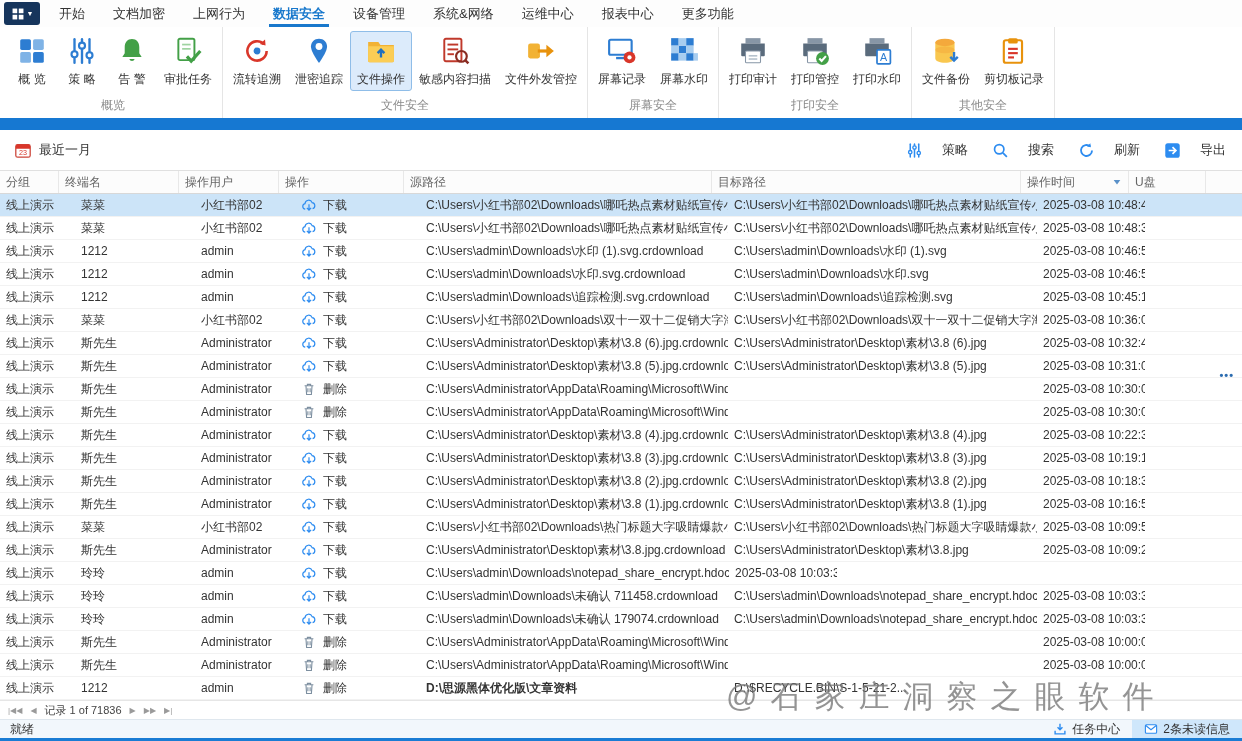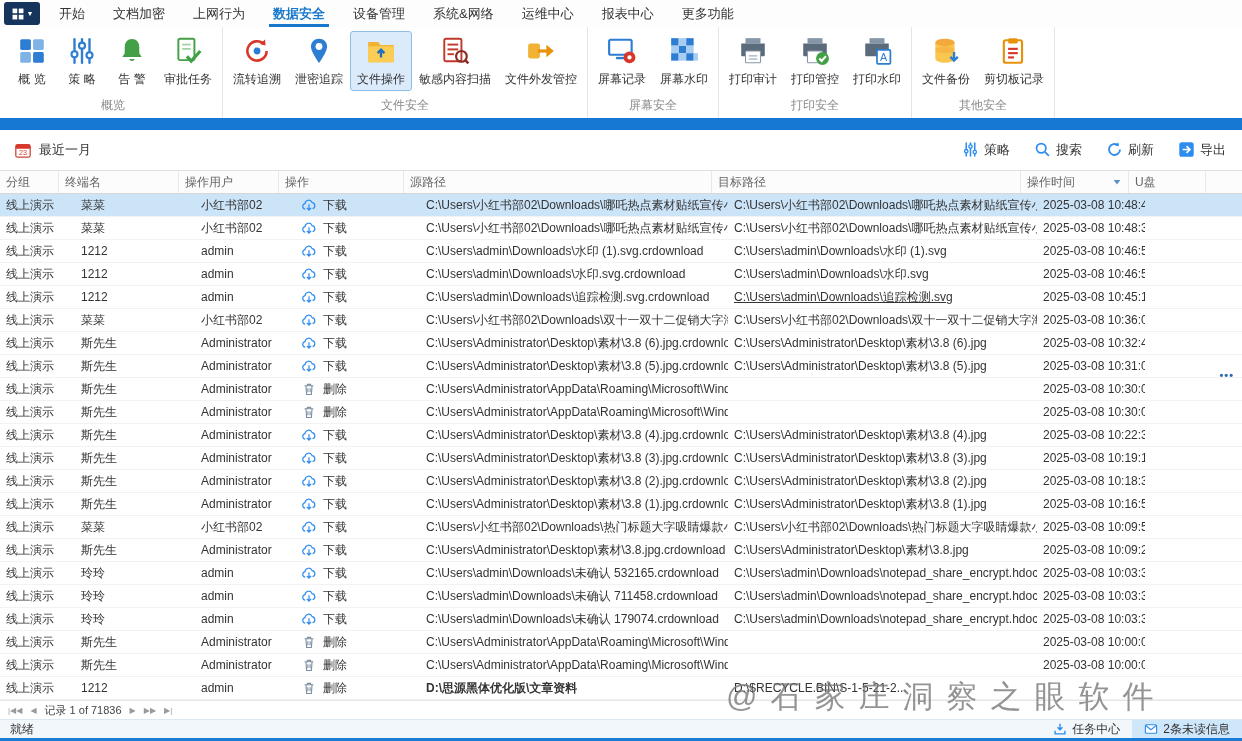--- a/index.html
+++ b/index.html
@@ -33,21 +33,21 @@
   .icn svg { display:block; width:100%; height:100%; }
 
   .blue-strip { height:12px; background:#1678d2; }
 
   
   .filterbar { height:40px; display:flex; align-items:center; justify-content:space-between;
     padding:0 16px 0 14px; background:#fff; }
   .daterange { display:flex; gap:7px; align-items:center; font-size:13px; color:#333; cursor:pointer; }
   .daterange .icn { width:18px; height:18px; }
   .factions { display:flex; gap:24px; }
-  .faction { display:flex; gap:5px; align-items:flex-start; font-size:13px; color:#333; cursor:pointer; }
+  .faction { display:flex; gap:19px; align-items:flex-end; font-size:13px; color:#333; cursor:pointer; }
   .faction .icn { width:17px; height:17px; }
 
   
   .grid { position:relative; border-top:1px solid #e0e0e0; }
   .ghead { display:flex; height:23px; background:#fcfcfc; border-bottom:1px solid #d8d8d8; }
   .gh-cell { flex:none; font-size:12px; color:#666; display:flex; align-items:center;
     justify-content:space-between; padding:0 6px; border-right:1px solid #e8e8e8; overflow:hidden; }
   .gh-cell .icn { width:10px; height:10px; }
   .gbody { height:506px; overflow:hidden; }
   .grow { display:flex; height:23px; border-bottom:1px solid #f2f2f2; background:#fff; }
@@ -500,21 +500,21 @@
           <div class="gcell" style="width: 125px;">
             <span class="icn">
               <svg viewBox="0 0 20 20">
                 <path d="M5.3 15.2a3.5 3.5 0 0 1-.3-6.9A4.6 4.6 0 0 1 13.9 7a3.9 3.9 0 0 1 .6 7.6" fill="none" stroke="#2d8cf0" stroke-width="1.5"></path>
                 <path d="M10 9v7.2M7.3 13.6L10 16.3l2.7-2.7" fill="none" stroke="#2d8cf0" stroke-width="1.5"></path>
               </svg>
             </span>
             <span>下载</span>
           </div>
           <div class="gcell" style="width: 308px;">C:\Users\admin\Downloads\追踪检测.svg.crdownload</div>
-          <div class="gcell" style="width: 309px; text-decoration: underline;">C:\Users\admin\Downloads\追踪检测.svg</div>
+          <div class="gcell" style="width: 309px;">C:\Users\admin\Downloads\追踪检测.svg</div>
           <div class="gcell" style="width: 108px;">2025-03-08 10:45:17</div>
           <div class="gcell" style="width: 77px;"></div>
         </div>
         <div class="grow">
           <div class="gcell" style="width: 75px;">线上演示</div>
           <div class="gcell" style="width: 120px;">菜菜</div>
           <div class="gcell" style="width: 100px;">小红书部02</div>
           <div class="gcell" style="width: 125px;">
             <span class="icn">
               <svg viewBox="0 0 20 20">
@@ -713,21 +713,20 @@
           <div class="gcell" style="width: 100px;">admin</div>
           <div class="gcell" style="width: 125px;">
             <span class="icn">
               <svg viewBox="0 0 20 20">
                 <path d="M5.3 15.2a3.5 3.5 0 0 1-.3-6.9A4.6 4.6 0 0 1 13.9 7a3.9 3.9 0 0 1 .6 7.6" fill="none" stroke="#2d8cf0" stroke-width="1.5"></path>
                 <path d="M10 9v7.2M7.3 13.6L10 16.3l2.7-2.7" fill="none" stroke="#2d8cf0" stroke-width="1.5"></path>
               </svg>
             </span>
             <span>下载</span>
           </div>
-          <div class="gcell" style="width: 308px;">C:\Users\admin\Downloads\未确认 532165.crdownload</div>
           <div class="gcell" style="width: 309px;">C:\Users\admin\Downloads\notepad_share_encrypt.hdoc...</div>
           <div class="gcell" style="width: 108px;">2025-03-08 10:03:37</div>
           <div class="gcell" style="width: 77px;"></div>
         </div>
         <div class="grow">
           <div class="gcell" style="width: 75px;">线上演示</div>
           <div class="gcell" style="width: 120px;">玲玲</div>
           <div class="gcell" style="width: 100px;">admin</div>
           <div class="gcell" style="width: 125px;">
             <span class="icn">

